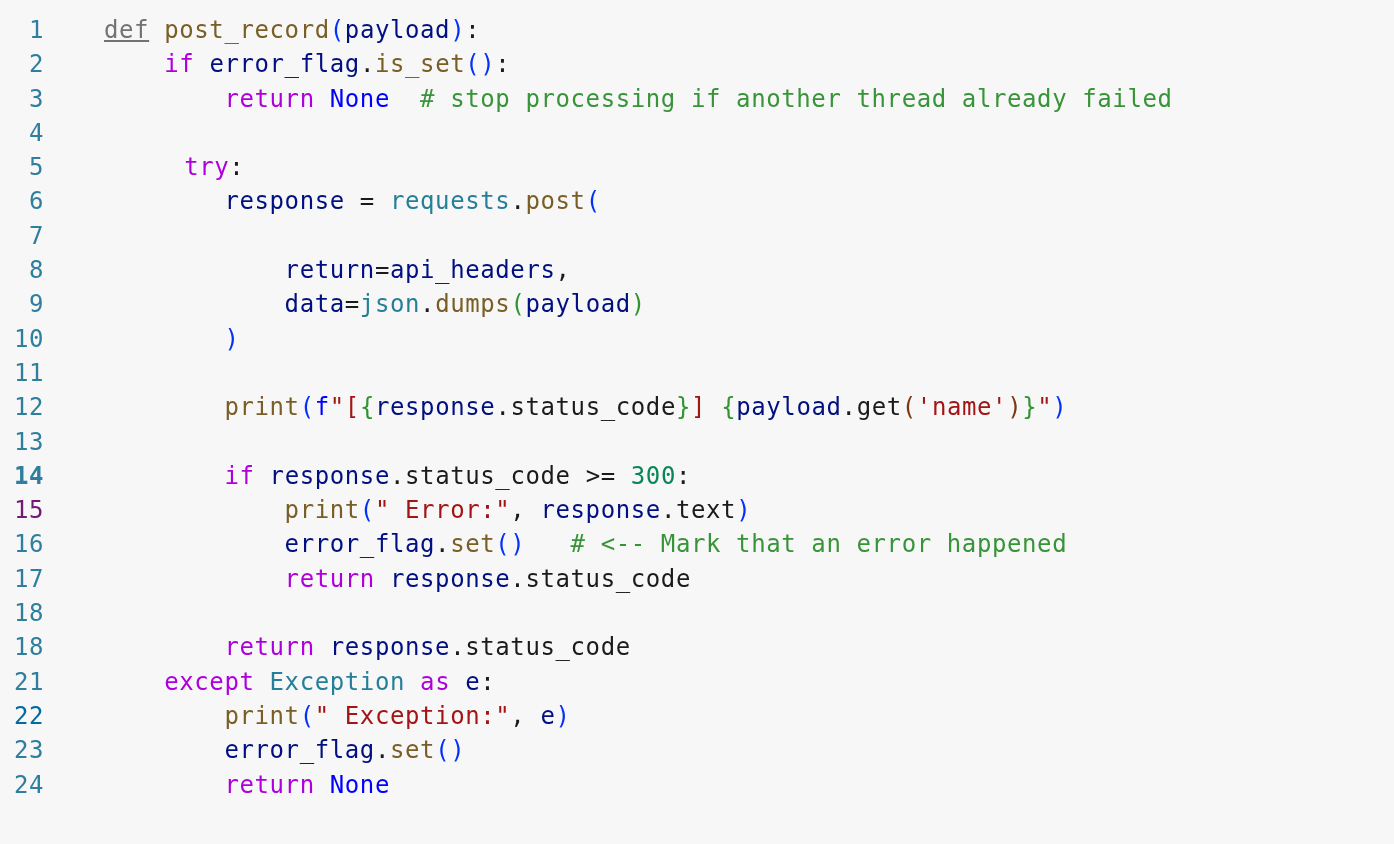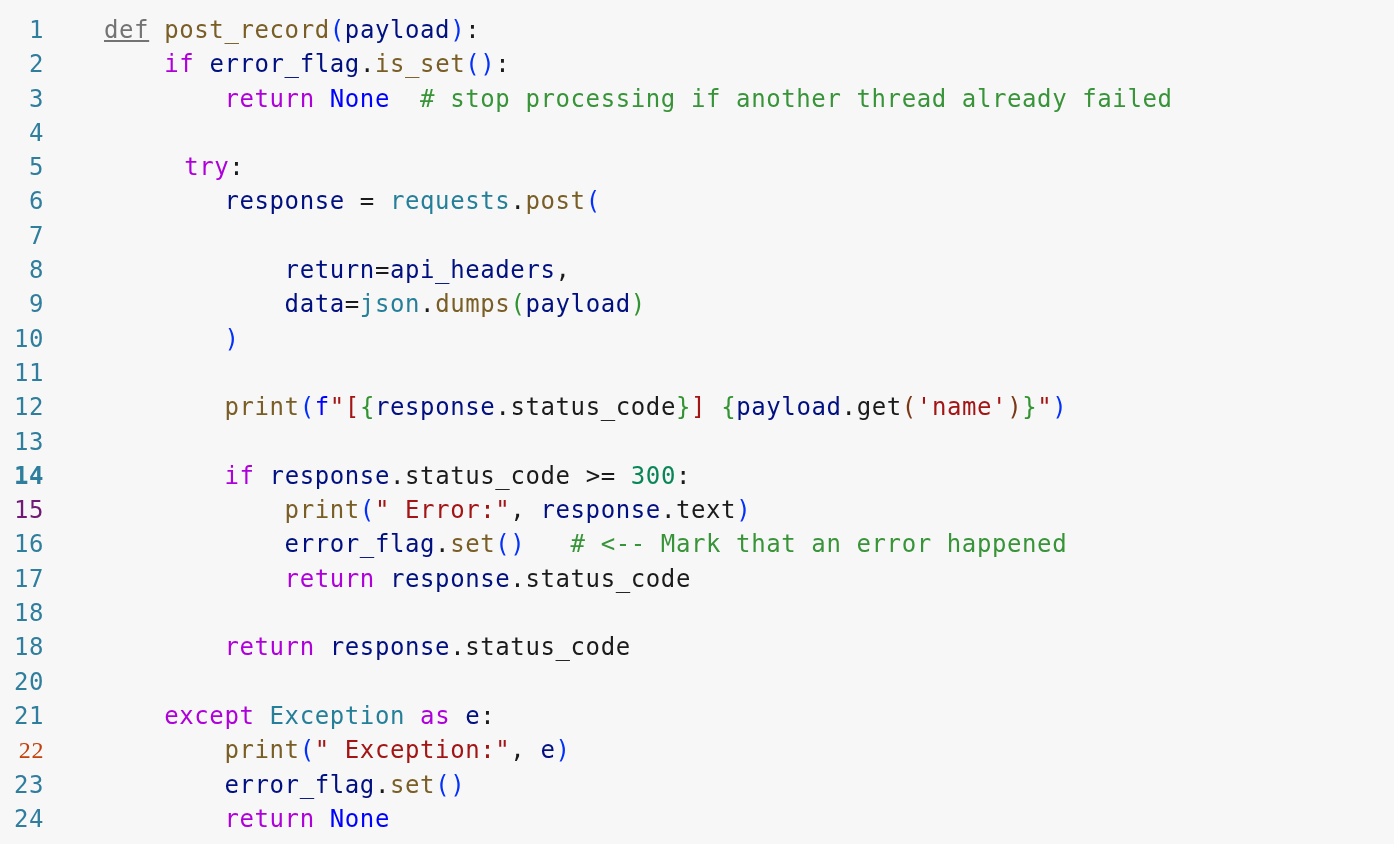--- a/index.html
+++ b/index.html
@@ -129,32 +129,28 @@
   <div class="line">
     <span class="gutter" style="color: rgb(47, 126, 157);">18</span>
     <span class="code-text"></span>
   </div>
 
   <div class="line">
     <span class="gutter" style="color: rgb(47, 126, 157);">18</span>
     <span class="code-text"><span style="color: rgb(27, 27, 27);">        </span><span style="color: rgb(175, 0, 219);">return</span><span style="color: rgb(27, 27, 27);"> </span><span style="color: rgb(0, 16, 128);">response</span><span style="color: rgb(27, 27, 27);">.status_code</span></span>
   </div>
 
-  <div class="line">
-    <span class="gutter" style="color: rgb(47, 126, 157);">20</span>
-    <span class="code-text"></span>
-  </div>
 
   <div class="line">
     <span class="gutter" style="color: rgb(47, 126, 157);">21</span>
     <span class="code-text"><span style="color: rgb(27, 27, 27);">    </span><span style="color: rgb(175, 0, 219);">except</span><span style="color: rgb(27, 27, 27);"> </span><span style="color: rgb(38, 127, 153);">Exception</span><span style="color: rgb(27, 27, 27);"> </span><span style="color: rgb(175, 0, 219);">as</span><span style="color: rgb(27, 27, 27);"> </span><span style="color: rgb(0, 16, 128);">e</span><span style="color: rgb(27, 27, 27);">:</span></span>
   </div>
 
   <div class="line">
-    <span class="gutter" style="color: #c2410c; font-family: Liberation Serif, serif;">22</span>
+    <span class="gutter" style="color: #0369a1;">22</span>
     <span class="code-text"><span style="color: rgb(27, 27, 27);">        </span><span style="color: rgb(121, 94, 38);">print</span><span style="color: rgb(4, 49, 250);">(</span><span style="color: rgb(163, 21, 21);">" Exception:"</span><span style="color: rgb(27, 27, 27);">, </span><span style="color: rgb(0, 16, 128);">e</span><span style="color: rgb(4, 49, 250);">)</span></span>
   </div>
 
   <div class="line">
     <span class="gutter" style="color: rgb(47, 126, 157);">23</span>
     <span class="code-text"><span style="color: rgb(27, 27, 27);">        </span><span style="color: rgb(0, 16, 128);">error_flag</span><span style="color: rgb(27, 27, 27);">.</span><span style="color: rgb(121, 94, 38);">set</span><span style="color: rgb(4, 49, 250);">()</span></span>
   </div>
 
   <div class="line">
     <span class="gutter" style="color: rgb(47, 126, 157);">24</span>

